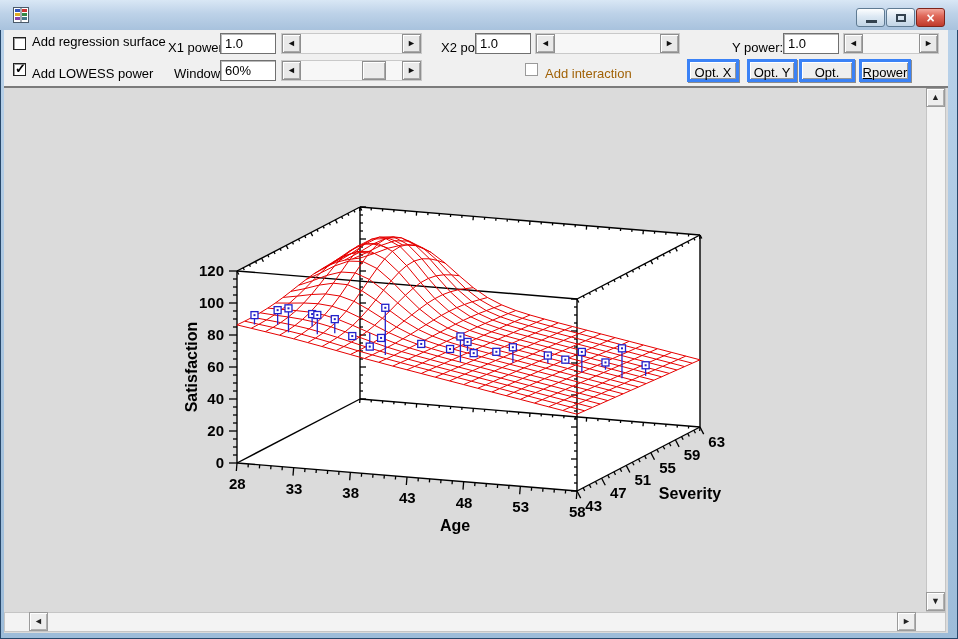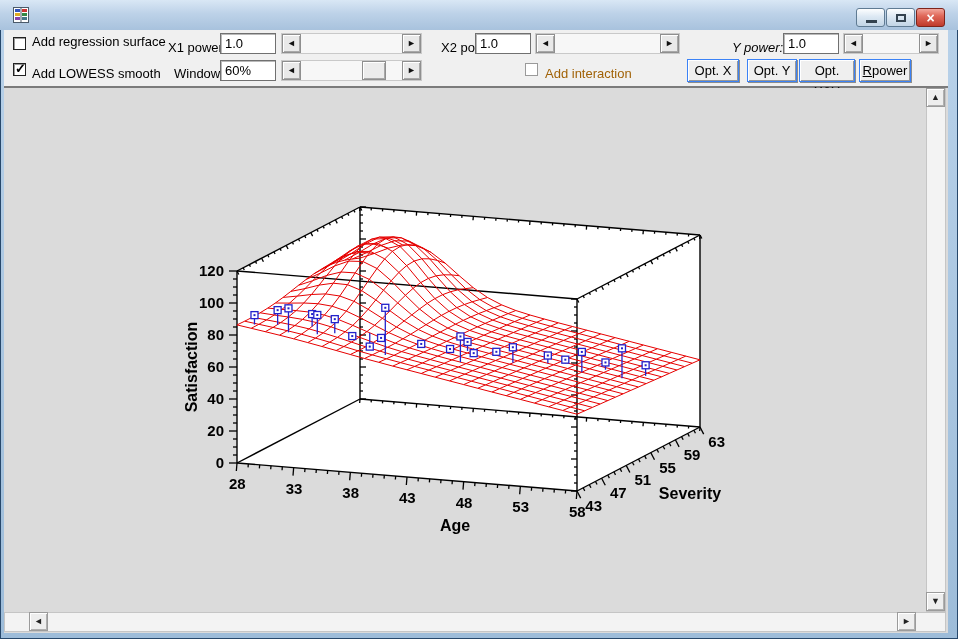--- a/index.html
+++ b/index.html
@@ -33,21 +33,21 @@
             box-shadow:inset 1px 1px 0 #b9b9b9;background:#fff;font:13px "Liberation Sans",sans-serif;
             padding:1px 4px;}
   .sb{position:absolute;height:21px;background:#f7f7f7;border:1px solid #c9c9c9;}
   .sb-btn{position:absolute;top:0;width:19px;height:19px;background:#e9e9e9;border:1px solid #8f8f8f;
           box-shadow:inset 1px 1px 0 #ffffff, inset -1px -1px 0 #a8a8a8;
           font-size:9px;text-align:center;line-height:17px;color:#111;}
   .sb-btn.left{left:0;}
   .sb-btn.right{right:0;}
   .sb-thumb{position:absolute;top:0;width:24px;height:19px;background:#ececec;border:1px solid #8f8f8f;
             box-shadow:inset 1px 1px 0 #ffffff, inset -1px -1px 0 #a8a8a8;}
-  .btn{position:absolute;height:23px;background:#efefef;border:1px solid #3b82f6;
+  .btn{position:absolute;height:23px;background:#efefef;border:3px solid #3b82f6;
        box-shadow:inset 1px 1px 0 #ffffff, inset -1px -1px 0 #989898, 1px 1px 0 #8c8c8c;
        font-size:13px;text-align:center;line-height:21px;color:#000;}
   .u{text-decoration:underline;}
 
   .plotarea{position:absolute;left:0;top:58px;width:922px;height:524px;background:#dbdbdb;overflow:hidden;}
   .plot-title{position:absolute;left:376px;top:45px;width:300px;text-align:center;
               font-size:17px;font-weight:bold;color:#000;}
   svg text{font-family:"Liberation Sans",sans-serif;}
   .axlbl{font-size:15px;font-weight:bold;fill:#000;}
   .axtitle{font-size:16px;font-weight:bold;fill:#000;}
@@ -100,31 +100,31 @@
       <div class="sb" style="left:277px;top:3px;width:141px;">
         <div class="sb-btn left">◄</div>
         <div class="sb-btn right">►</div>
       </div>
       <div class="tb-label" style="left:437px;top:10px;">X2 power:</div>
       <input class="tb-input" style="left: 471px; top: 3px;" value="1.0">
       <div class="sb" style="left:531px;top:3px;width:145px;">
         <div class="sb-btn left">◄</div>
         <div class="sb-btn right">►</div>
       </div>
-      <div class="tb-label" style="left:728px;top:10px;font-style:italic;">Y power:</div>
+      <div class="tb-label" style="left:728px;top:10px;">Y power:</div>
       <input class="tb-input" style="left: 779px; top: 3px;" value="1.0">
       <div class="sb" style="left:839px;top:3px;width:96px;">
         <div class="sb-btn left">◄</div>
         <div class="sb-btn right">►</div>
       </div>
 
       <div class="cb" style="left:9px;top:33px;">
         <span class="checkmark">✓</span>
       </div>
-      <div class="tb-label" style="left:28px;top:36px;">Add LOWESS smooth</div>
+      <div class="tb-label" style="left:28px;top:36px;">Add LOWESS power</div>
       <div class="tb-label" style="left:170px;top:36px;">Window:</div>
       <input class="tb-input" style="left: 216px; top: 30px;" value="60%">
       <div class="sb" style="left:277px;top:30px;width:141px;">
         <div class="sb-btn left">◄</div>
         <div class="sb-thumb" style="left:80px;"></div>
         <div class="sb-btn right">►</div>
       </div>
       <div class="cb disabled" style="left:521px;top:33px;"></div>
       <div class="tb-label disabled" style="left:541px;top:36px;">Add interaction</div>
       <div class="btn" style="left:683px;top:29px;width:52px;">Opt. X</div>

